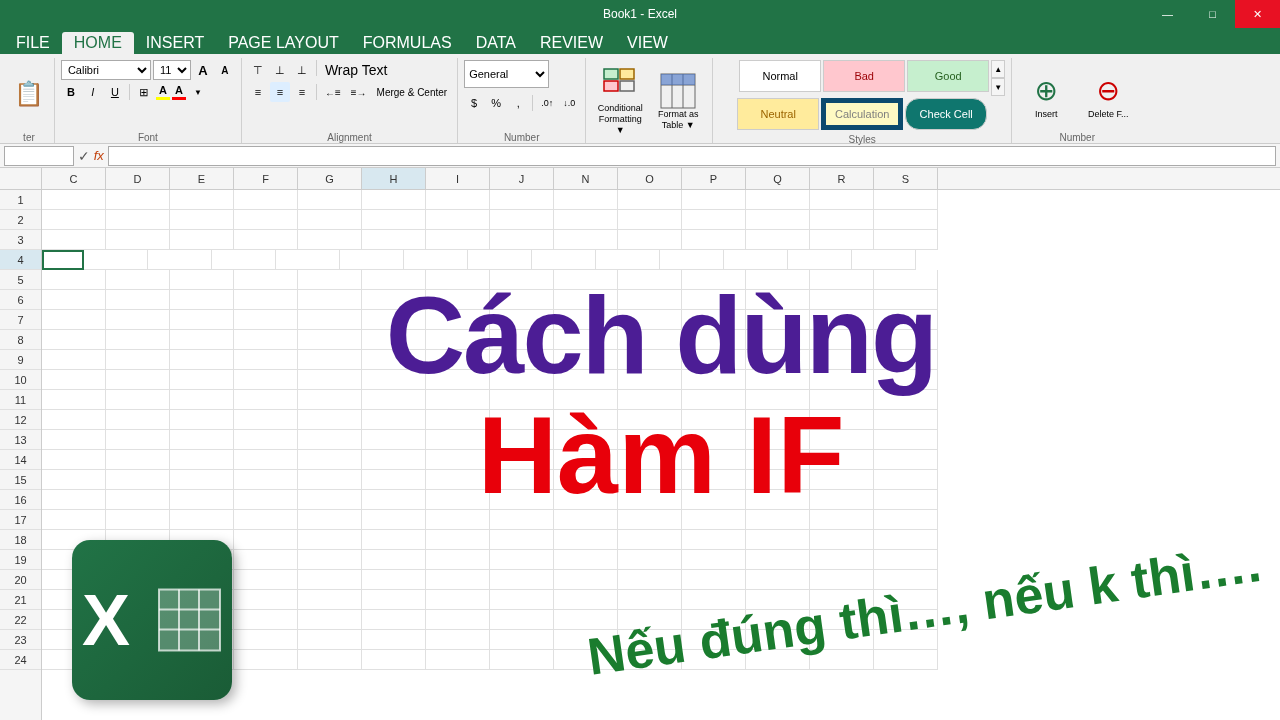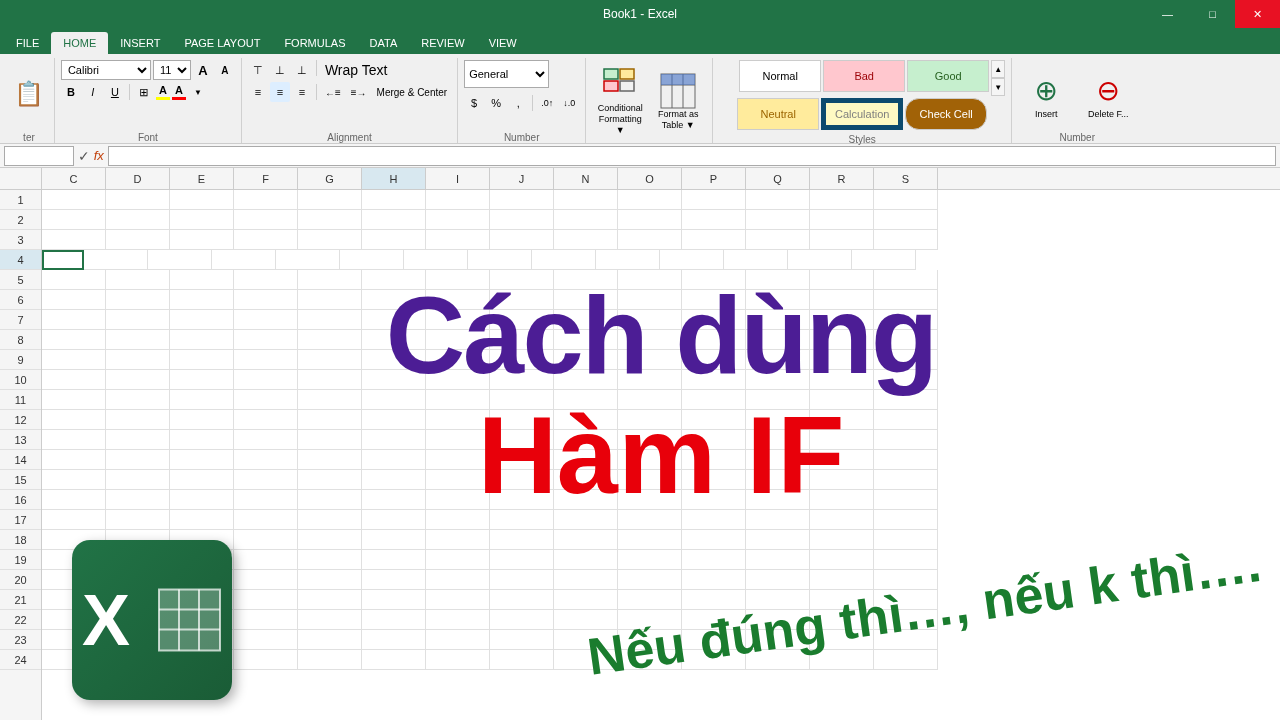--- a/index.html
+++ b/index.html
@@ -37,21 +37,21 @@
     
     #ribbon-tabs {
       background: #217346;
       display: flex;
       height: 26px;
       align-items: flex-end;
       padding-left: 4px;
     }
     .ribbon-tab {
       padding: 3px 12px;
-      font-size: 11px;
+      font-size: 16px;
       color: white;
       cursor: pointer;
       height: 22px;
       display: flex;
       align-items: center;
     }
     .ribbon-tab.active {
       background: #f0f0f0;
       color: #217346;
       border-radius: 3px 3px 0 0;
@@ -156,21 +156,21 @@
       justify-content: center;
       font-size: 11px;
       border: 1px solid #ccc;
       cursor: pointer;
     }
     .style-normal { background: #fff; color: #000; }
     .style-bad { background: #ffc7ce; color: #9c0006; }
     .style-good { background: #c6efce; color: #276221; }
     .style-neutral { background: #ffeb9c; color: #9c6500; }
     .style-calculation { background: #fef9c3; color: #7f7f7f; border: 5px solid #0c4a6e; }
-    .style-checkcell { background: #a16207; color: #fff; border-radius: 14px; }
+    .style-checkcell { background: #0f766e; color: #fff; border-radius: 14px; }
 
     
     .big-btn-wrap {
       display: flex;
       flex-direction: column;
       align-items: center;
       width: 56px;
       cursor: pointer;
       padding: 2px;
     }

